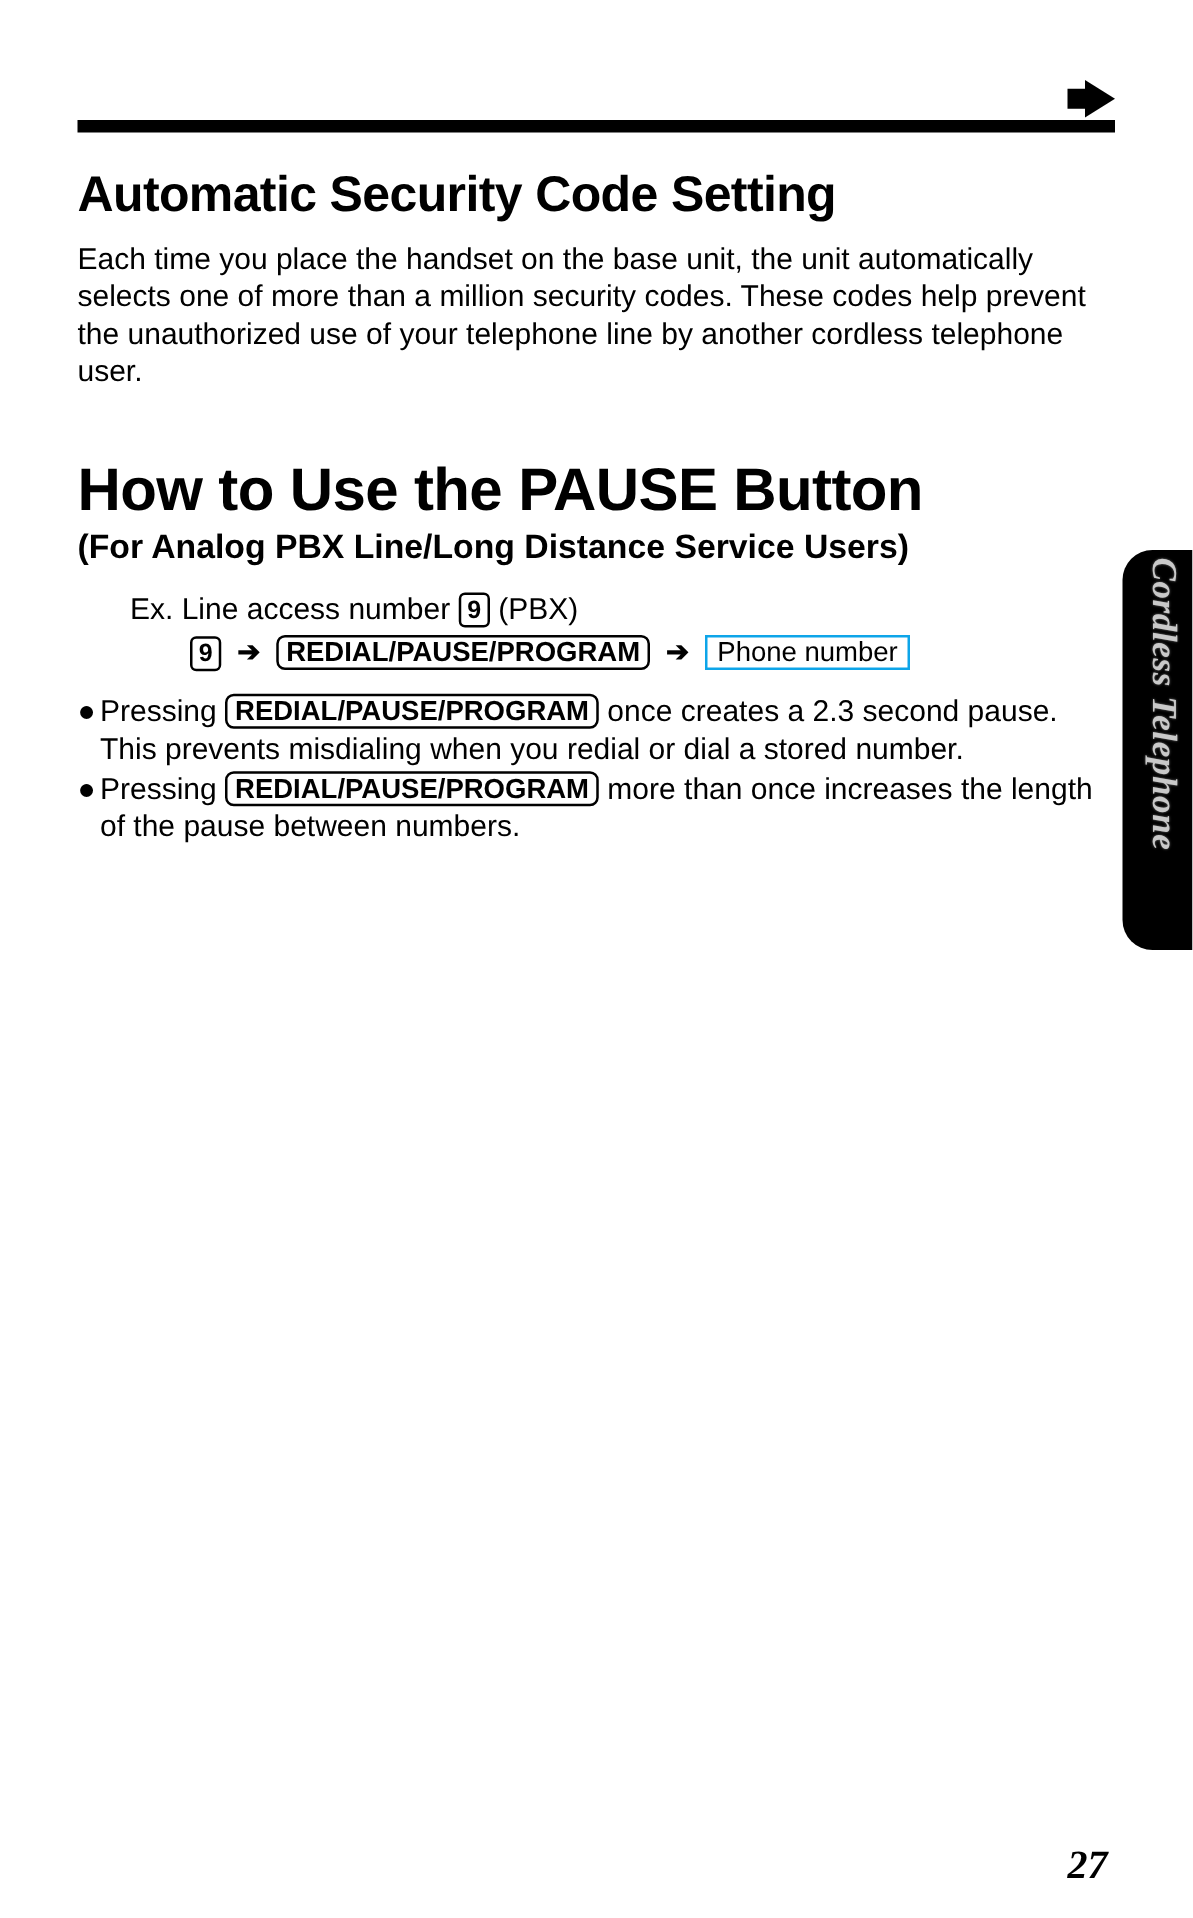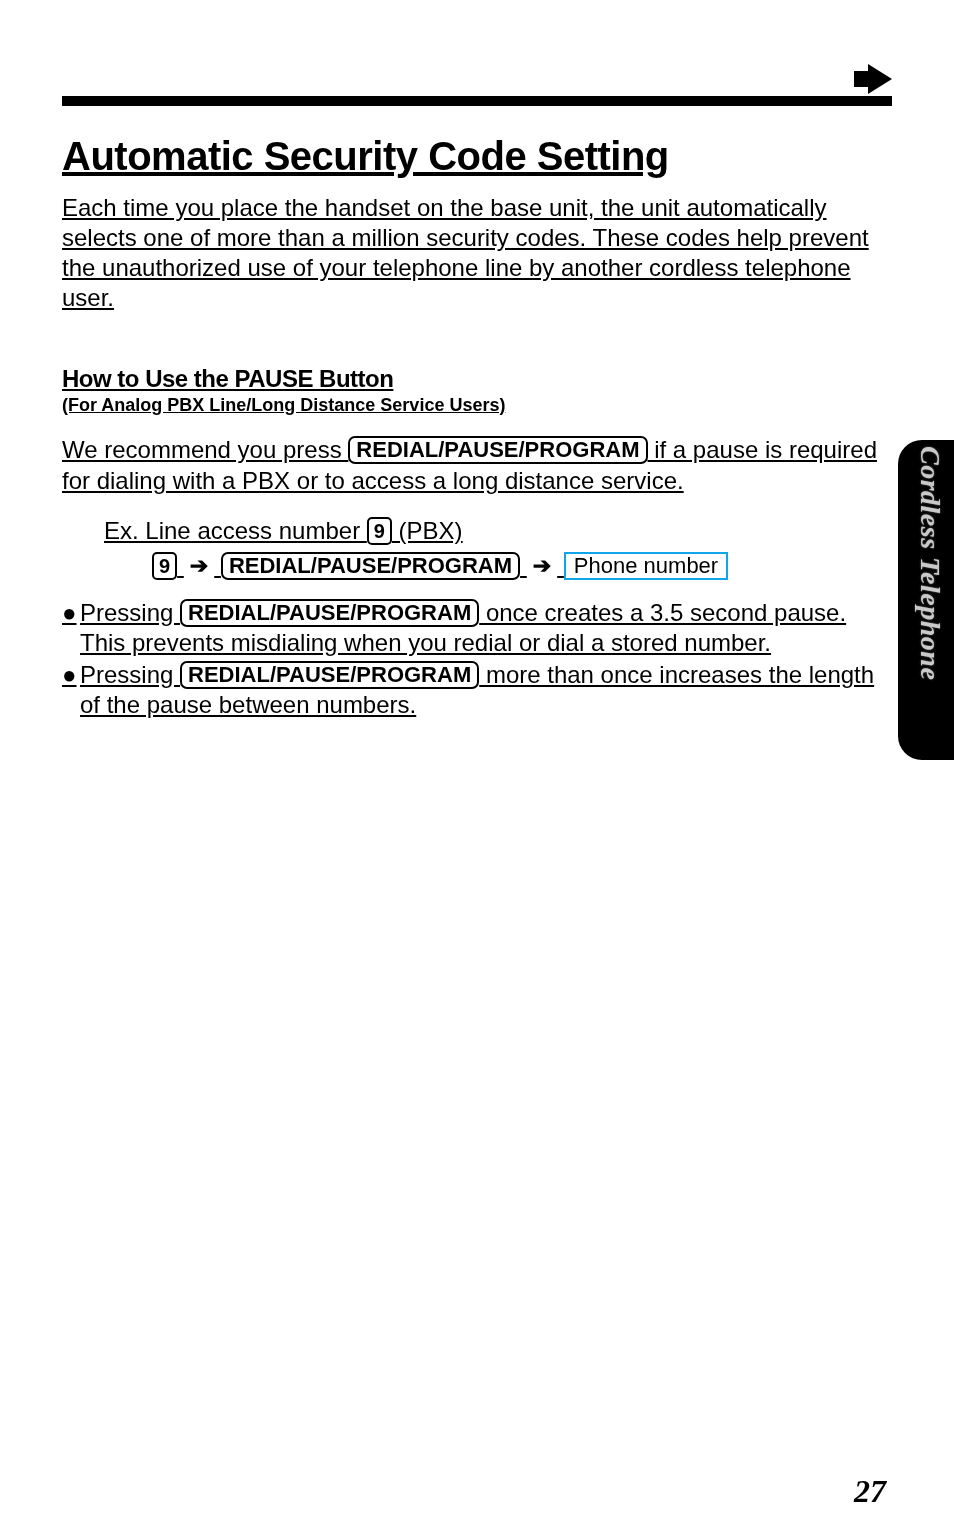--- a/index.html
+++ b/index.html
@@ -7,21 +7,20 @@
     width: 954px;
     height: 1534px;
     background: #ffffff;
     font-family: Arial, Helvetica, sans-serif;
     color: #000;
     position: relative;
   }
   .page {
     padding: 60px 62px 0 62px;
     position: relative;
-    text-decoration: underline;
   }
   .top-arrow {
     position: absolute;
     top: 64px;
     right: 62px;
     width: 0; height: 0;
     border-top: 15px solid transparent;
     border-bottom: 15px solid transparent;
     border-left: 24px solid #000;
   }
@@ -45,27 +44,27 @@
     font-weight: 700;
     margin-bottom: 14px;
     letter-spacing: -0.5px;
   }
   .body-text {
     font-size: 24px;
     line-height: 1.25;
     margin-bottom: 52px;
   }
   h2 {
-    font-size: 24px;
+    font-size: 48px;
     font-weight: 700;
     margin-top: 44px;
     letter-spacing: -0.5px;
   }
   .subhead {
-    font-size: 18px;
+    font-size: 27px;
     font-weight: 700;
     margin-top: 2px;
     margin-bottom: 18px;
   }
   .para {
     font-size: 24px;
     line-height: 1.3;
     margin-bottom: 18px;
   }
   .example-block {
@@ -163,42 +162,39 @@
   <div class="top-arrow"></div>
 
   <div class="hr-heavy"></div>
 
   <h1>Automatic Security Code Setting</h1>
   <p class="body-text">Each time you place the handset on the base unit, the unit automatically selects one of more than a million security codes. These codes help prevent the unauthorized use of your telephone line by another cordless telephone user.</p>
 
   <h2>How to Use the PAUSE Button</h2>
   <div class="subhead">(For Analog PBX Line/Long Distance Service Users)</div>
 
-  <p class="para">
-    <span>We recommend you press </span><span class="keycap">REDIAL/PAUSE/PROGRAM</span><span> if a pause is required for dialing with a PBX or to access a long distance service.</span>
-  </p>
 
   <div class="example-block">
     <div>
       <span>Ex. Line access number </span><span class="keycap small">9</span><span> (PBX)</span>
     </div>
     <div style="margin-left:48px;">
       <span class="keycap small">9</span>
       <span class="arrow-inline">➔</span>
       <span class="keycap">REDIAL/PAUSE/PROGRAM</span>
       <span class="arrow-inline">➔</span>
       <span class="plain-box">Phone number</span>
     </div>
   </div>
 
   <div class="bullets">
     <div class="item">
       <div class="dot">●</div>
       <div class="content">
-        <span>Pressing </span><span class="keycap">REDIAL/PAUSE/PROGRAM</span><span> once creates a 3.5 second pause. This prevents misdialing when you redial or dial a stored number.</span>
+        <span>Pressing </span><span class="keycap">REDIAL/PAUSE/PROGRAM</span><span> once creates a 2.3 second pause. This prevents misdialing when you redial or dial a stored number.</span>
       </div>
     </div>
     <div class="item">
       <div class="dot">●</div>
       <div class="content">
         <span>Pressing </span><span class="keycap">REDIAL/PAUSE/PROGRAM</span><span> more than once increases the length of the pause between numbers.</span>
       </div>
     </div>
   </div>
 

